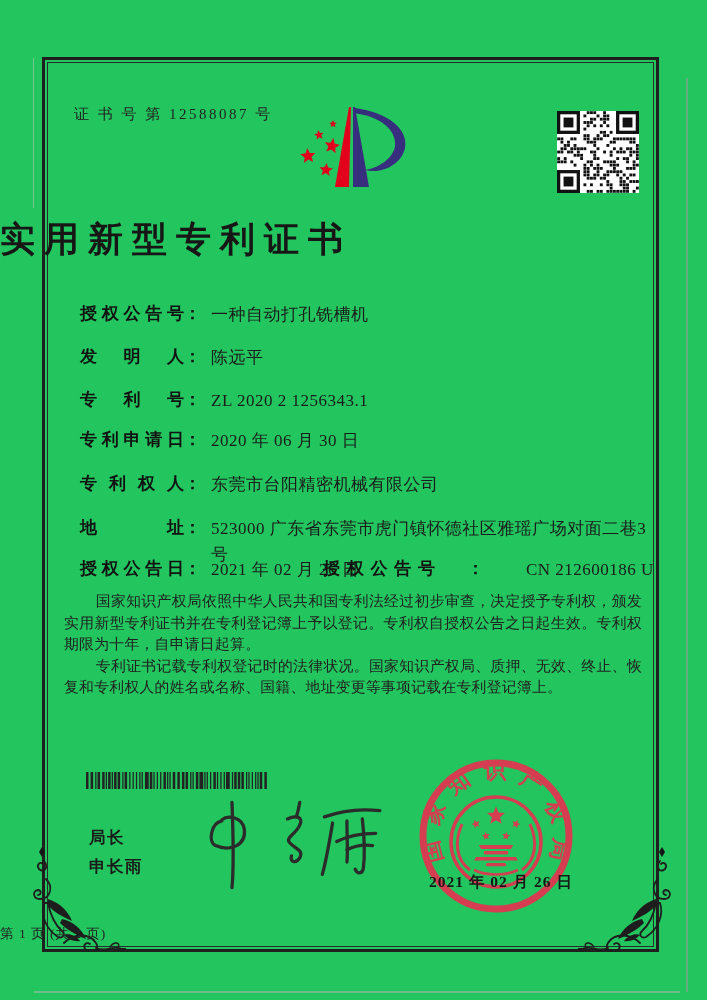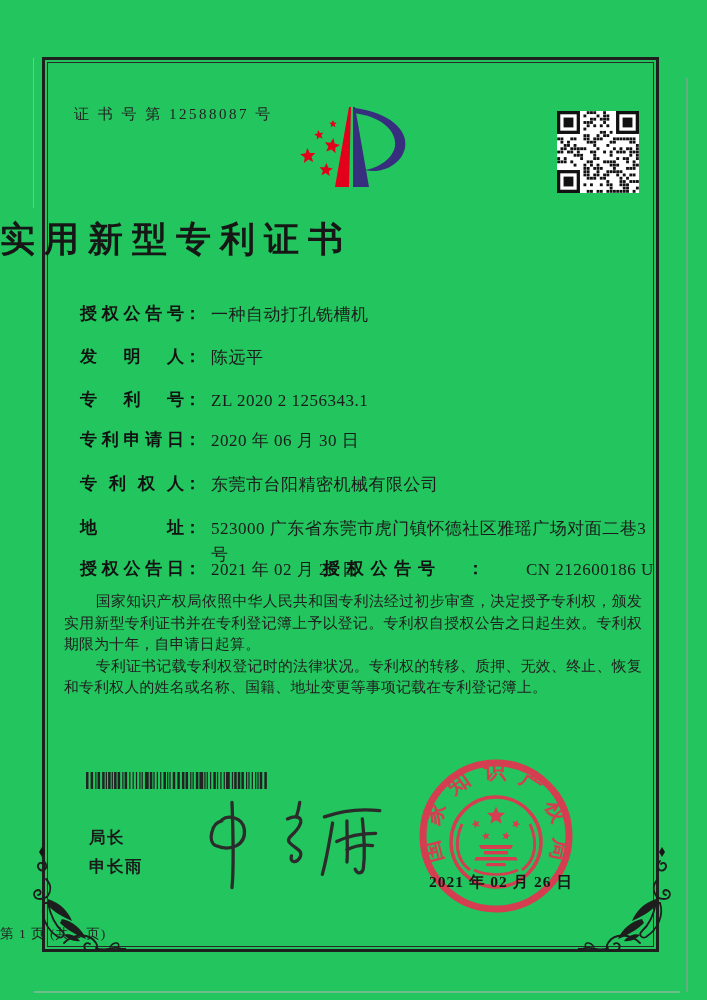--- a/index.html
+++ b/index.html
@@ -356,21 +356,21 @@
     <span class="fvalue">2021 年 02 月 26 日</span>
   </div>
   <div class="row grant-no">
     <span class="flabel">授权公告号</span>
       <span class="colon">：</span>
     <span class="fvalue">CN 212600186 U</span>
   </div>
 
   <div class="abs paras">
     <p>国家知识产权局依照中华人民共和国专利法经过初步审查，决定授予专利权，颁发实用新型专利证书并在专利登记簿上予以登记。专利权自授权公告之日起生效。专利权期限为十年，自申请日起算。</p>
-    <p>专利证书记载专利权登记时的法律状况。专利权的转移、质押、无效、终止、恢复和专利权人的姓名或名称、国籍、地址变更等事项记载在专利登记簿上。</p>
+    <p>专利证书记载专利权登记时的法律状况。国家知识产权局、质押、无效、终止、恢复和专利权人的姓名或名称、国籍、地址变更等事项记载在专利登记簿上。</p>
   </div>
 
   <svg class="abs barcode" viewBox="0 0 182 17" preserveAspectRatio="none">
     <g id="barcode-bars" fill="#222">
         <rect x="0.00" y="0" width="2.50" height="17"></rect>
         <rect x="4.60" y="0" width="2.50" height="17"></rect>
         <rect x="9.20" y="0" width="1.25" height="17"></rect>
         <rect x="11.55" y="0" width="2.50" height="17"></rect>
         <rect x="16.15" y="0" width="2.50" height="17"></rect>
         <rect x="19.75" y="0" width="1.25" height="17"></rect>

